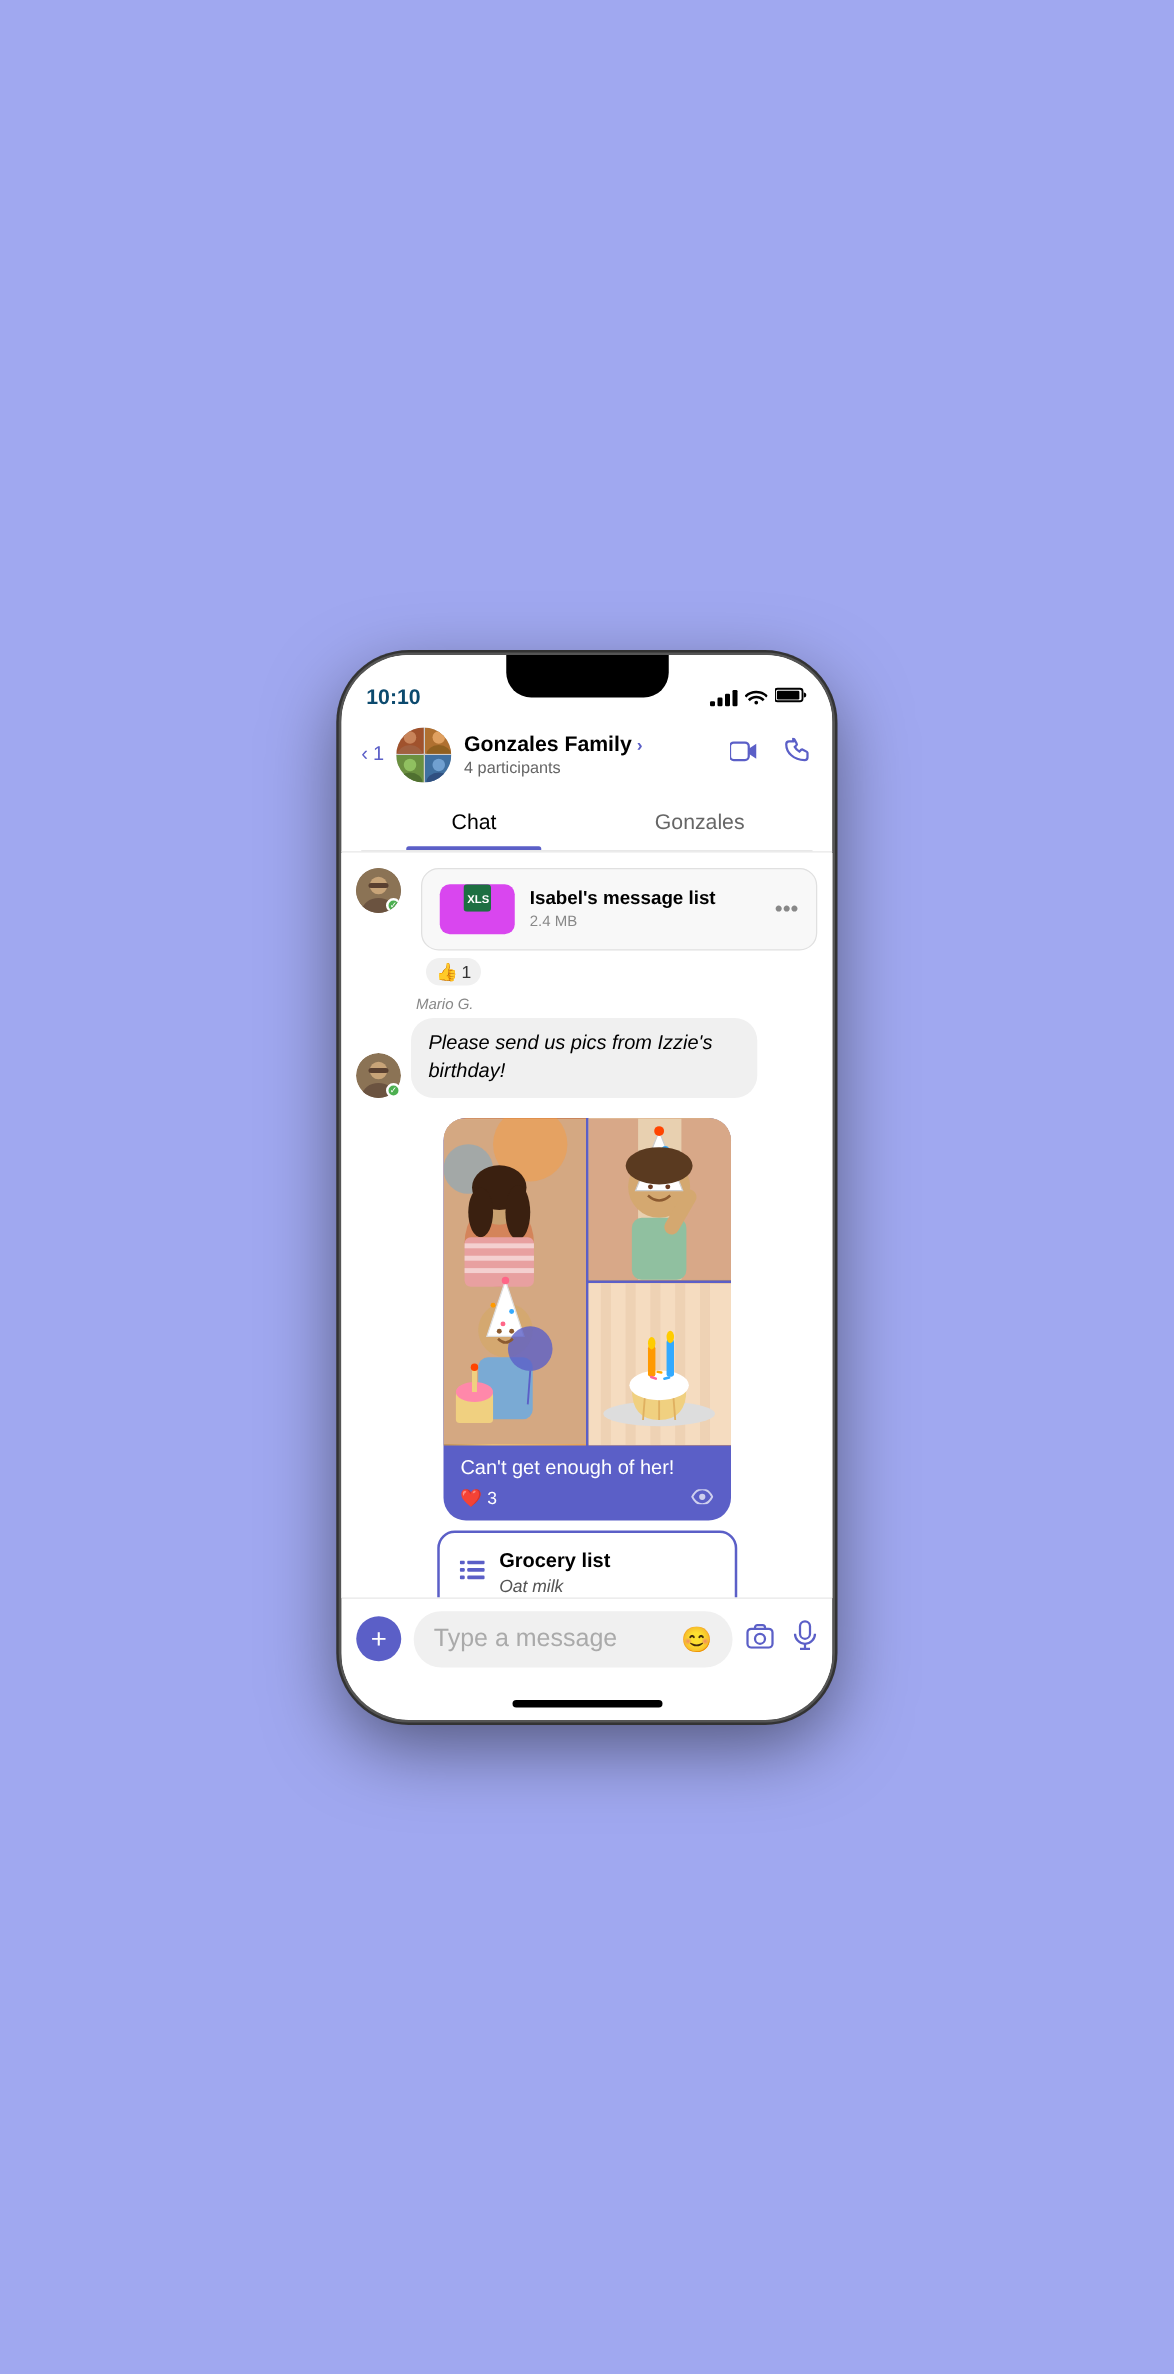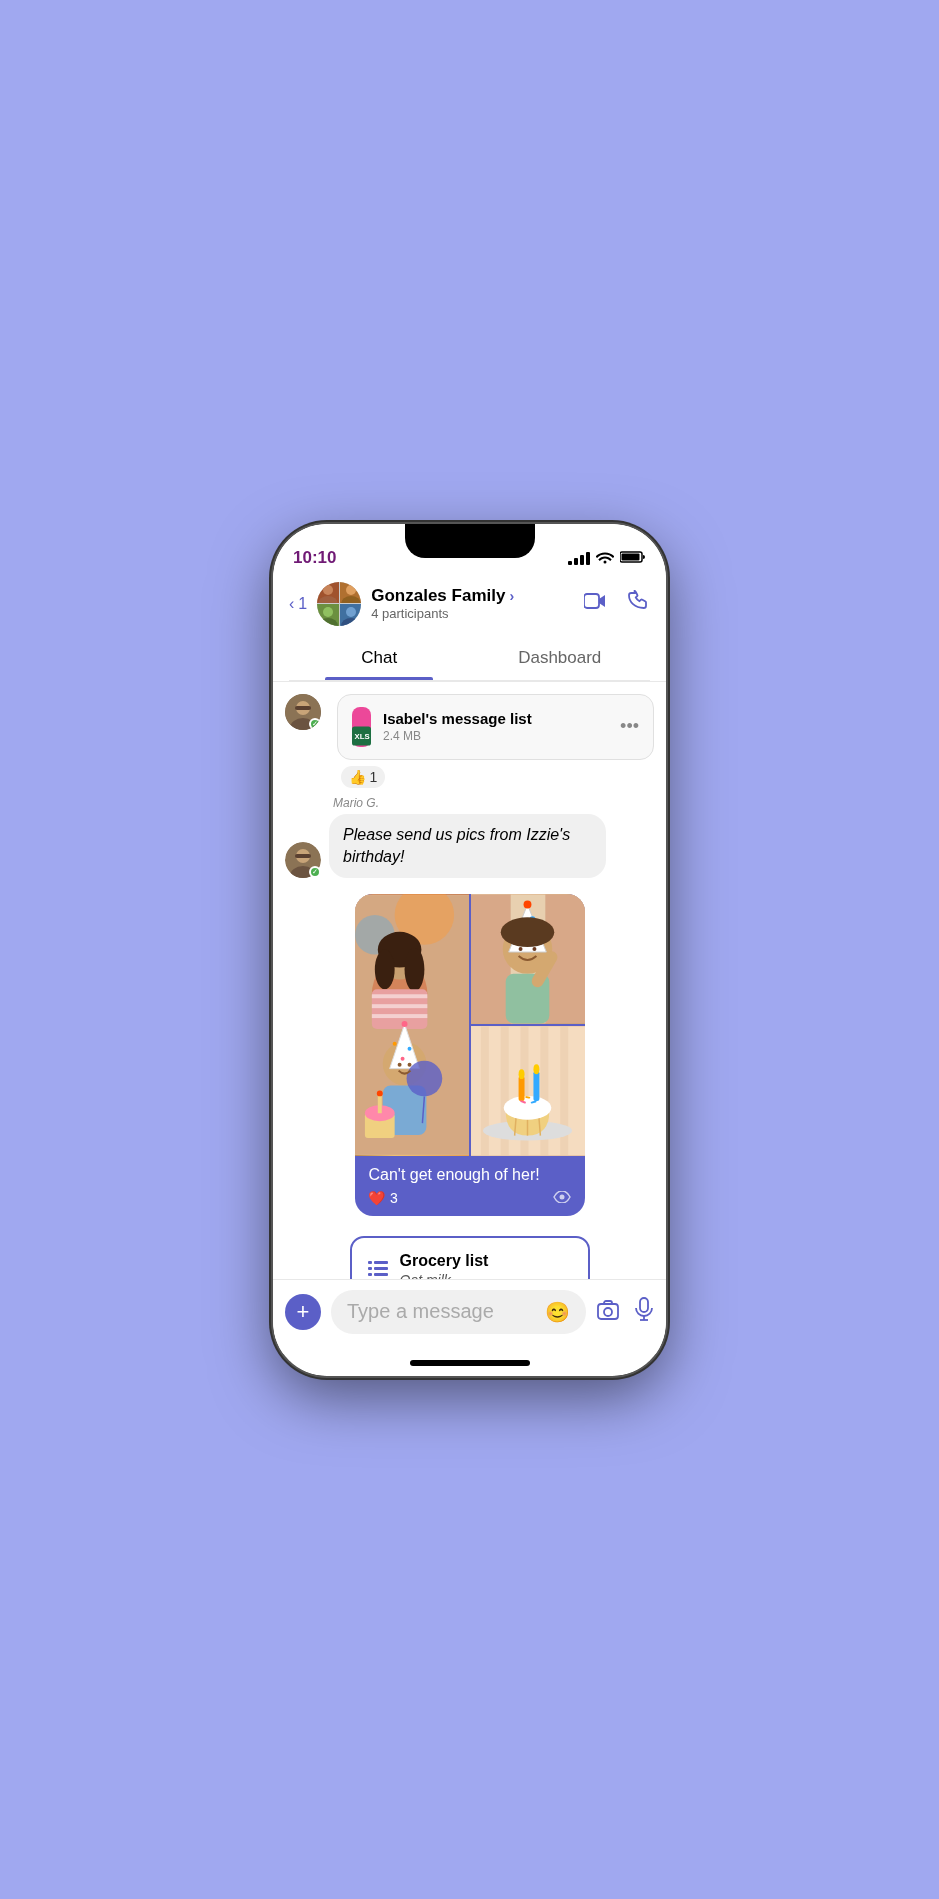--- a/index.html
+++ b/index.html
@@ -48,21 +48,21 @@
       display: flex;
       align-items: flex-end;
       justify-content: space-between;
       padding: 0 20px 6px;
       background: #fff;
       flex-shrink: 0;
     }
     .status-time {
       font-size: 17px;
       font-weight: 600;
-      color: #701a75;
+      color: #0c4a6e;
     }
     .status-icons {
       display: flex;
       align-items: center;
       gap: 6px;
     }
     .signal-bars {
       display: flex;
       align-items: flex-end;
       gap: 2px;
@@ -251,26 +251,26 @@
       background: #f8f8f8;
       border: 1px solid #e0e0e0;
       border-radius: 14px;
       padding: 12px 14px;
       display: flex;
       align-items: center;
       gap: 12px;
       min-width: 220px;
     }
     .file-icon {
-      width: 19px;
+      width: 60px;
       height: 40px;
-      background: #ec4899;
+      background: #d946ef;
       border-radius: 8px;
       display: flex;
-      align-items: flex-end;
+      align-items: flex-start;
       justify-content: center;
       color: #fff;
       font-size: 18px;
       flex-shrink: 0;
     }
     .file-info { flex: 1; }
     .file-name { font-size: 15px; font-weight: 600; color: #000; }
     .file-size { font-size: 12px; color: #888; margin-top: 2px; }
     .file-more { font-size: 18px; color: #888; cursor: pointer; }
     .reaction-bar {
@@ -369,21 +369,21 @@
       font-size: 20px;
       color: #5b5fc7;
     }
     .list-title { font-size: 16px; font-weight: 700; color: #000; }
     .list-subtitle { font-size: 14px; color: #555; margin-top: 2px; font-style: italic; }
     
     .collage-row {
       display: flex;
       justify-content: center;
       padding: 0 12px;
-      margin-bottom: 20px;
+      margin-bottom: 8px;
     }
     
     .input-bar {
       background: #fff;
       padding: 10px 12px 20px;
       display: flex;
       align-items: center;
       gap: 10px;
       border-top: 1px solid #e8e8e8;
       flex-shrink: 0;
@@ -532,21 +532,21 @@
               </svg>
           </div>
         </div>
       </div>
 
       <div class="tabs">
         <div class="tab active">
           <span>Chat</span>
         </div>
         <div class="tab">
-          <span>Dashboard</span>
+          <span>Gonzales</span>
         </div>
       </div>
     </div>
 
     <div class="chat-area">
 
       <div style="padding: 0 12px; margin-bottom: 8px;">
         <div style="display:flex; align-items:flex-start; gap:8px;">
           <div class="avatar-small">
             <div class="avatar-mario" style="position:relative;">

